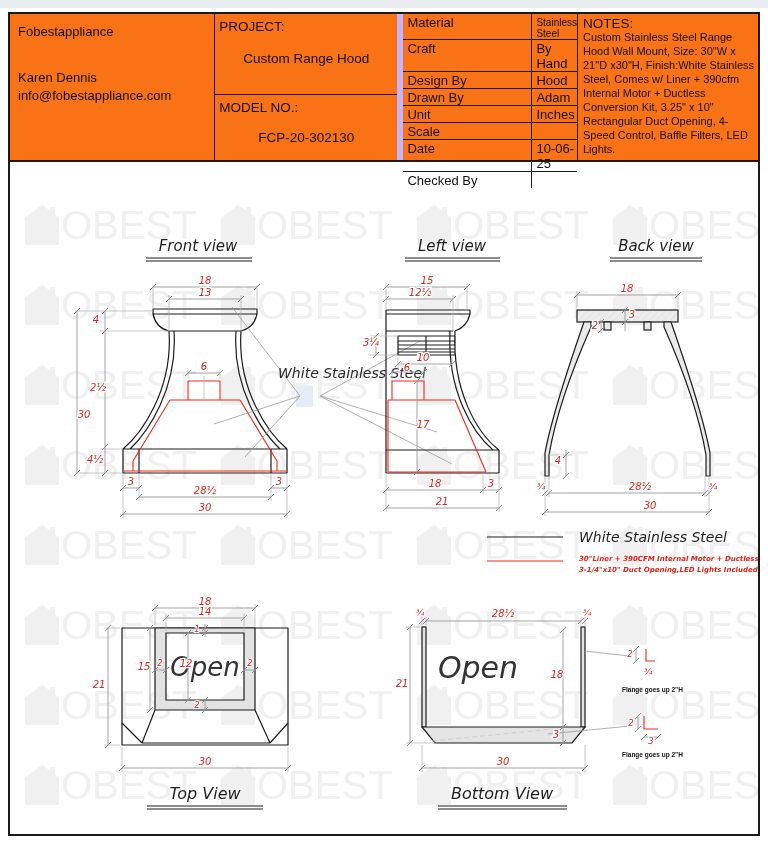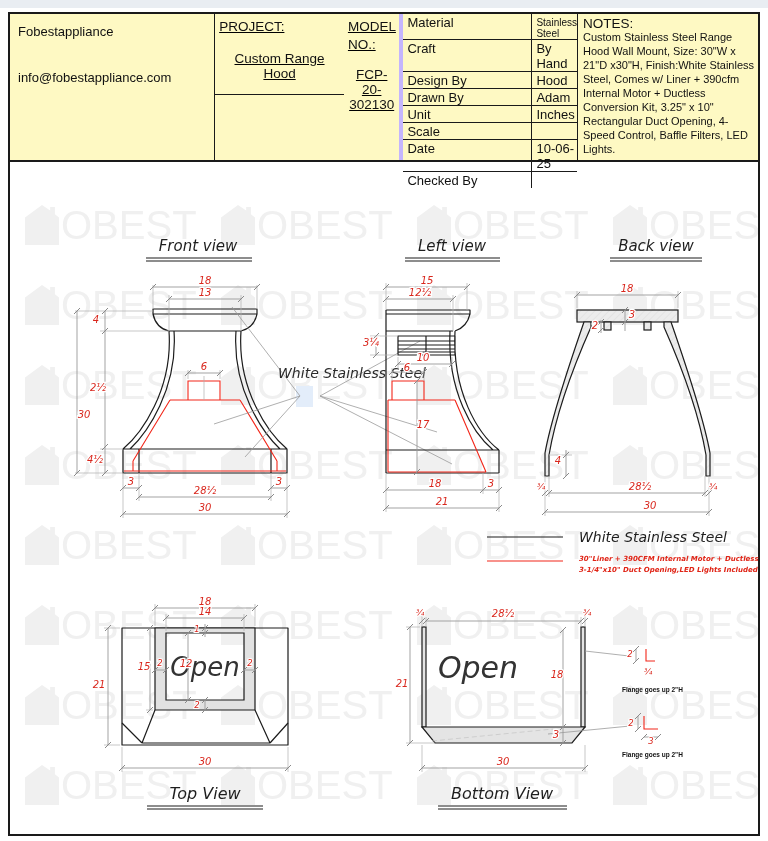--- a/index.html
+++ b/index.html
@@ -1,24 +1,24 @@
 <!DOCTYPE html>
 <html><head>
 <meta charset="utf-8">
 <style>
   html,body{margin:0;padding:0;}
   body{width:768px;height:841px;position:relative;background:#ffffff;font-family:"Liberation Sans",sans-serif;overflow:hidden;}
   .top-strip{position:absolute;left:0;top:0;width:768px;height:8px;background:#e9edf2;}
   .frame{position:absolute;left:8px;top:12px;width:748px;height:820px;border:2px solid #1a1a1a;background:transparent;}
   
-  .tb{position:absolute;left:0;top:0;width:748px;height:146px;border-bottom:2px solid #1a1a1a;display:flex;background:#fef9c3;z-index:5;}
+  .tb{position:absolute;left:0;top:0;width:748px;height:146px;border-bottom:2px solid #1a1a1a;display:flex;background:#f97316;z-index:5;}
   .tb-company{width:207px;border-right:1px solid #1a1a1a;padding:10px 0 0 8px;box-sizing:border-box;font-size:13px;color:#111;}
   .co-name{margin-bottom:30px;}
   .co-contact div{line-height:18px;}
-  .tb-project{width:190px;border-right:4px solid #c4b5fd;box-sizing:border-box;display:flex;flex-direction:row;text-decoration:underline;}
+  .tb-project{width:190px;border-right:6px solid #c4b5fd;box-sizing:border-box;display:flex;flex-direction:column;}
   .cell-project{height:81px;border-bottom:1px solid #1a1a1a;box-sizing:border-box;padding:3px 4px;}
   .cell-model{flex:1;padding:3px 4px;}
   .tb-label{font-size:13.5px;color:#111;}
   .proj-name{text-align:center;margin-top:16px;font-size:13.5px;color:#111;}
   .model-no{text-align:center;margin-top:14px;font-size:13.5px;color:#111;}
   .tb-table{width:175px;border-right:1px solid #1a1a1a;box-sizing:border-box;display:flex;flex-direction:column;}
   .tb-row{flex:1;display:flex;border-bottom:1px solid #1a1a1a;box-sizing:border-box;gap:36px;}
   .tb-row:last-child{border-bottom:none;}
   .tb-cell-l{width:92px;box-sizing:border-box;padding:1px 0 0 4px;font-size:13px;color:#111;}
   .tb-cell-v{flex:1;border-left:1px solid #1a1a1a;box-sizing:border-box;padding:1px 0 0 4px;font-size:13px;color:#111;}
@@ -189,20 +189,21 @@
       <span class="wm-house"></span>
       <span class="wm-word">OBEST</span>
     </div>
   </div>
 
 <div class="frame">
   <div class="tb">
     <div class="tb-company">
       <div class="co-name">Fobestappliance</div>
       <div class="co-contact">
+        <div>Karen Dennis</div>
         <div>info@fobestappliance.com</div>
       </div>
     </div>
     <div class="tb-project">
       <div class="cell-project">
         <span class="tb-label">PROJECT:</span>
         <div class="proj-name">Custom Range Hood</div>
       </div>
       <div class="cell-model">
         <span class="tb-label">MODEL NO.:</span>

